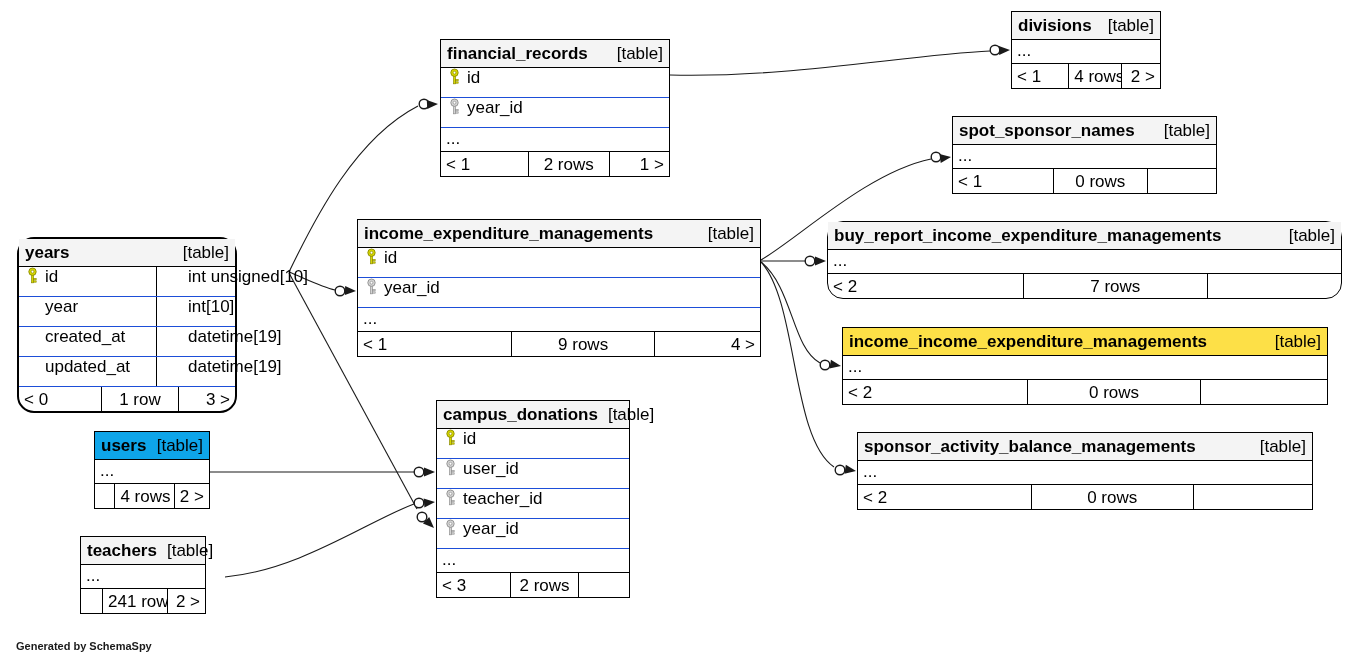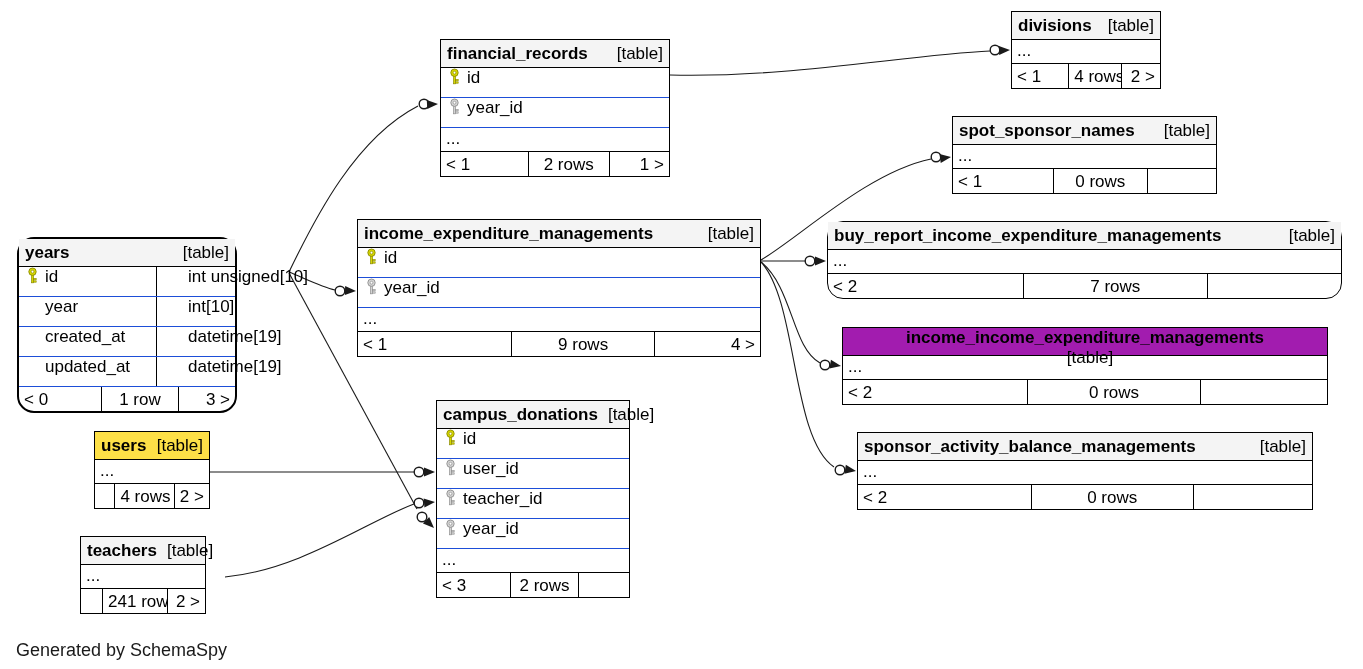--- a/index.html
+++ b/index.html
@@ -20,21 +20,21 @@
   .row .ct{padding-left:5px;white-space:nowrap;margin-left:26px;}
   .dots{height:24px;border-bottom:1px solid #000;box-sizing:border-box;padding:1px 5px 0;line-height:20px;}
   .ftr{display:flex;height:24px;box-sizing:border-box;align-items:stretch;}
   .ftr .c{box-sizing:border-box;padding:3px 5px 0;white-space:nowrap;overflow:hidden;}
   .ftr .c0{width:38%;text-align:left;}
   .ftr .c1{width:36%;text-align:center;border-left:1px solid #000;border-right:1px solid #000;}
   .ftr .c2{width:26%;text-align:right;}
   .ftr.nf .c0{width:17%;}
   .ftr.nf .c1{width:53%;}
   .ftr.nf .c2{width:30%;}
-  .gen{position:absolute;left:16px;top:640px;font-size:18px;color:#1a1a1a;z-index:2;}
+  .gen{position:absolute;left:16px;top:640px;font-size:11px;color:#1a1a1a;z-index:2;font-weight:bold;}
 </style>
 </head>
 <body>
 
 <div class="canvas">
   <svg class="edges" id="edges" width="1363" height="669">
       <g>
         <path d="M289,272 C316,216 356,138 418,106" fill="none" stroke="#1a1a1a" stroke-width="1.1"></path>
         <circle cx="424" cy="104" r="4.8" fill="#ffffff" stroke="#1a1a1a" stroke-width="1.4"></circle>
         <polygon points="0,0 -11,-4.5 -11,4.5" fill="#1a1a1a" transform="translate(438,104) rotate(-3)"></polygon>
@@ -231,21 +231,21 @@
           <span class="tag">[table]</span>
         </div>
         <div class="dots">...</div>
         <div class="ftr">
           <span class="c c0">&lt; 2</span>
           <span class="c c1">7 rows</span>
           <span class="c c2"></span>
         </div>
       </div>
       <div class="tbl" style="left: 842px; top: 327px; width: 486px;">
-        <div class="hdr" style="background: #a21caf; flex-direction: column;">
+        <div class="hdr" style="background: #fde047;">
           <span class="nm">income_income_expenditure_managements</span>
           <span class="tag">[table]</span>
         </div>
         <div class="dots">...</div>
         <div class="ftr">
           <span class="c c0">&lt; 2</span>
           <span class="c c1">0 rows</span>
           <span class="c c2"></span>
         </div>
       </div>
@@ -255,21 +255,21 @@
           <span class="tag">[table]</span>
         </div>
         <div class="dots">...</div>
         <div class="ftr">
           <span class="c c0">&lt; 2</span>
           <span class="c c1">0 rows</span>
           <span class="c c2"></span>
         </div>
       </div>
       <div class="tbl" style="left: 94px; top: 431px; width: 116px;">
-        <div class="hdr" style="background: #fde047;">
+        <div class="hdr" style="background: #0ea5e9;">
           <span class="nm">users</span>
           <span class="tag">[table]</span>
         </div>
         <div class="dots">...</div>
         <div class="ftr nf">
           <span class="c c0"></span>
           <span class="c c1">4 rows</span>
           <span class="c c2">2 &gt;</span>
         </div>
       </div>

